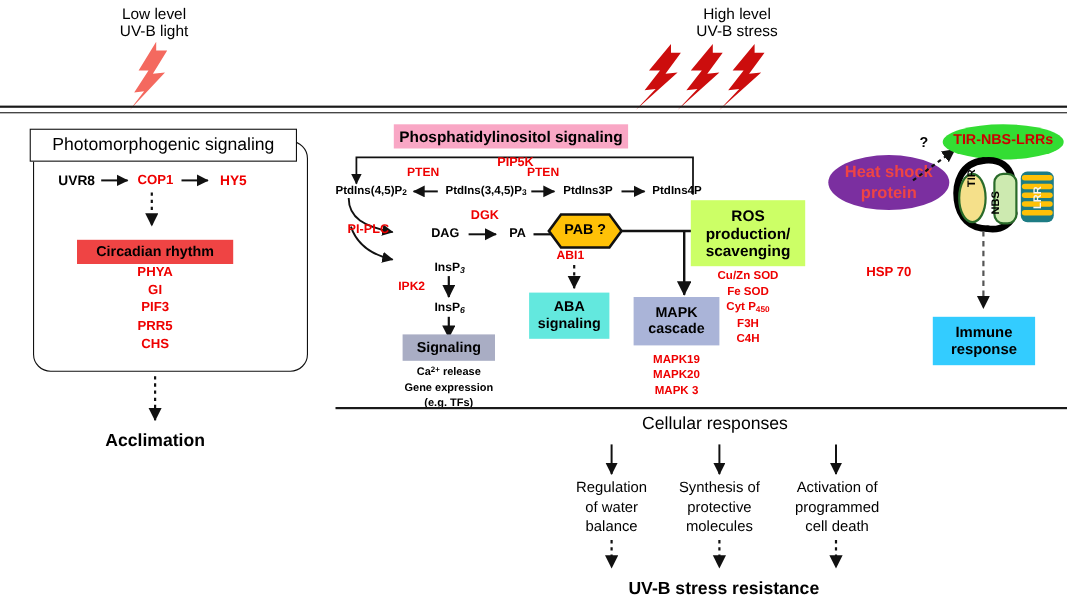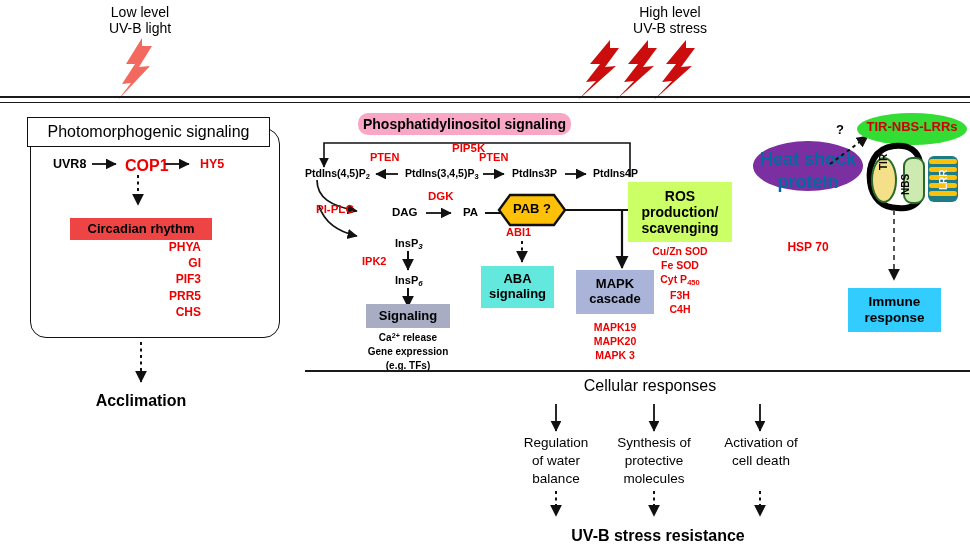--- a/index.html
+++ b/index.html
@@ -64,49 +64,49 @@
 
 <div class="panel" style="left:30px;top:128px;width:250px;height:210px;"></div>
 <div class="paneltitle" style="left:27px;top:117px;width:243px;height:30px;font-size:16px;">
   <span>Photomorphogenic signaling</span>
 </div>
 
 <div class="lbl b" style="left:53px;top:157px;font-size:12.5px;">UVR8</div>
 <svg class="abs" style="left:90px;top:156px;" width="32" height="16">
   <line x1="2" y1="8" x2="26" y2="8" stroke="#111" stroke-width="1.8" marker-end="url(#ah)"></line>
 </svg>
-<div class="lbl b red" style="left:125px;top:157px;font-size:16px;">COP1</div>
+<div class="lbl b red" style="left:125px;top:157px;font-size:12px;">COP1</div>
 <svg class="abs" style="left:163px;top:156px;" width="32" height="16">
   <line x1="2" y1="8" x2="26" y2="8" stroke="#111" stroke-width="1.8" marker-end="url(#ah)"></line>
 </svg>
 <div class="lbl b red" style="left:200px;top:157px;font-size:12.5px;">HY5</div>
 
 <svg class="abs" style="left:130px;top:175px;" width="16" height="38">
   <line x1="8" y1="0" x2="8" y2="30" stroke="#111" stroke-width="2" stroke-dasharray="3,3.5" marker-end="url(#ah)"></line>
 </svg>
 
 <div class="boxed b" style="left:70px;top:218px;width:142px;height:22px;
      background:#ef4444;font-size:13px;">
   <span>Circadian rhythm</span>
 </div>
 
-<div class="lbl ctr red b" style="left:81px;top:239px;width:120px;font-size:12px;line-height:1.35;text-align:right;">
+<div class="lbl ctr red b" style="left:81px;top:239px;width:120px;font-size:12px;line-height:1.35;">
   <div>PHYA</div>
   <div>GI</div>
   <div>PIF3</div>
   <div>PRR5</div>
   <div>CHS</div>
 </div>
 
 <svg class="abs" style="left:133px;top:342px;" width="16" height="48">
   <line x1="8" y1="0" x2="8" y2="40" stroke="#111" stroke-width="2" stroke-dasharray="3,3.5" marker-end="url(#ah)"></line>
 </svg>
 <div class="lbl ctr b" style="left:76px;top:392px;width:130px;font-size:16px;">Acclimation</div>
 
-<div class="pinkhdr" style="left:358px;top:113px;width:213px;height:22px;border-radius:10px;">
+<div class="pinkhdr" style="left:358px;top:113px;width:213px;height:22px;">
   <span>Phosphatidylinositol  signaling</span>
 </div>
 
 <svg class="abs" style="left:300px;top:135px;" width="340" height="45">
   <path d="M330,42 L330,8 L24,8 L24,32" fill="none" stroke="#111" stroke-width="1.6" marker-end="url(#ah)"></path>
 </svg>
 <div class="lbl red b" style="left:452px;top:142px;font-size:11.5px;">PIP5K</div>
 
 <div class="lbl b" style="left:305px;top:167px;font-size:10.5px;">
   <span>PtdIns(4,5)P</span><span class="sub">2</span>
@@ -215,21 +215,21 @@
   <div>
     <span>Ca</span><span class="sup">2+</span><span> release</span>
   </div>
   <div>Gene expression</div>
   <div>(e.g. TFs)</div>
 </div>
 
 <svg class="abs" style="left:752px;top:140px;" width="112" height="52">
   <ellipse cx="56" cy="26" rx="55" ry="25" fill="#7b2fa0"></ellipse>
 </svg>
-<div class="lbl ctr b" style="left:752px;top:148px;width:112px;font-size:18px;color:#0369a1;line-height:1.25;">
+<div class="lbl ctr b" style="left:752px;top:148px;width:112px;font-size:15px;color:#ef4444;line-height:1.25;">
   <div>Heat shock</div>
   <div>protein</div>
 </div>
 <div class="lbl ctr red b" style="left:752px;top:193px;width:112px;font-size:12px;margin-top:48px;">HSP 70</div>
 
 <svg class="abs" style="left:828px;top:130px;" width="50" height="38">
   <line x1="2" y1="34" x2="40" y2="6" stroke="#111" stroke-width="2" stroke-dasharray="3.5,3.5" marker-end="url(#ah)"></line>
 </svg>
 <div class="lbl b" style="left:836px;top:123px;font-size:13px;">?</div>
 
@@ -288,20 +288,21 @@
   <div>of water</div>
   <div>balance</div>
 </div>
 <div class="lbl ctr" style="left:598px;top:434px;width:112px;font-size:13.5px;line-height:1.35;">
   <div>Synthesis of</div>
   <div>protective</div>
   <div>molecules</div>
 </div>
 <div class="lbl ctr" style="left:702px;top:434px;width:118px;font-size:13.5px;line-height:1.35;">
   <div>Activation  of</div>
+  <div>programmed</div>
   <div>cell death</div>
 </div>
 
 <svg class="abs" style="left:548px;top:491px;" width="16" height="32">
   <line x1="8" y1="0" x2="8" y2="25" stroke="#111" stroke-width="2" stroke-dasharray="3,3.5" marker-end="url(#ah)"></line>
 </svg>
 <svg class="abs" style="left:646px;top:491px;" width="16" height="32">
   <line x1="8" y1="0" x2="8" y2="25" stroke="#111" stroke-width="2" stroke-dasharray="3,3.5" marker-end="url(#ah)"></line>
 </svg>
 <svg class="abs" style="left:752px;top:491px;" width="16" height="32">

